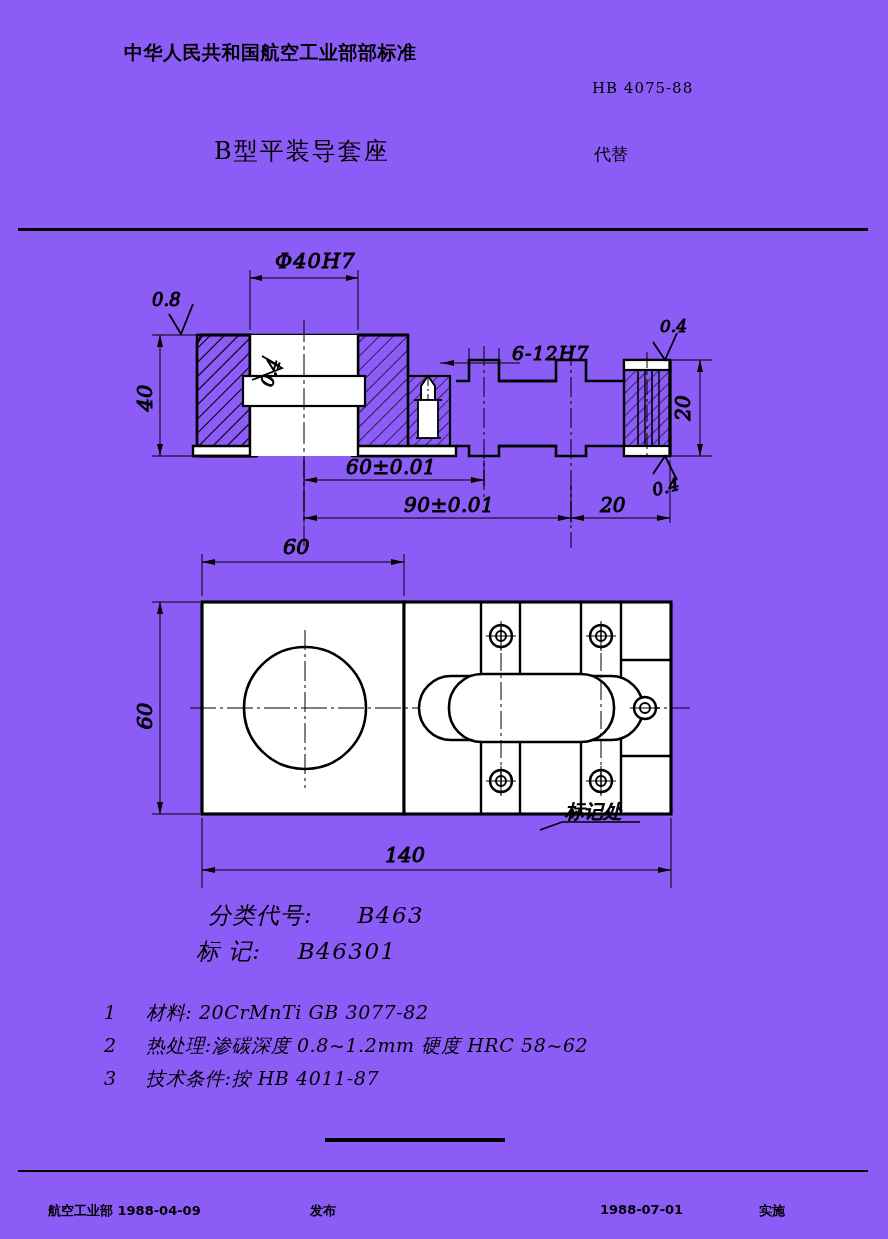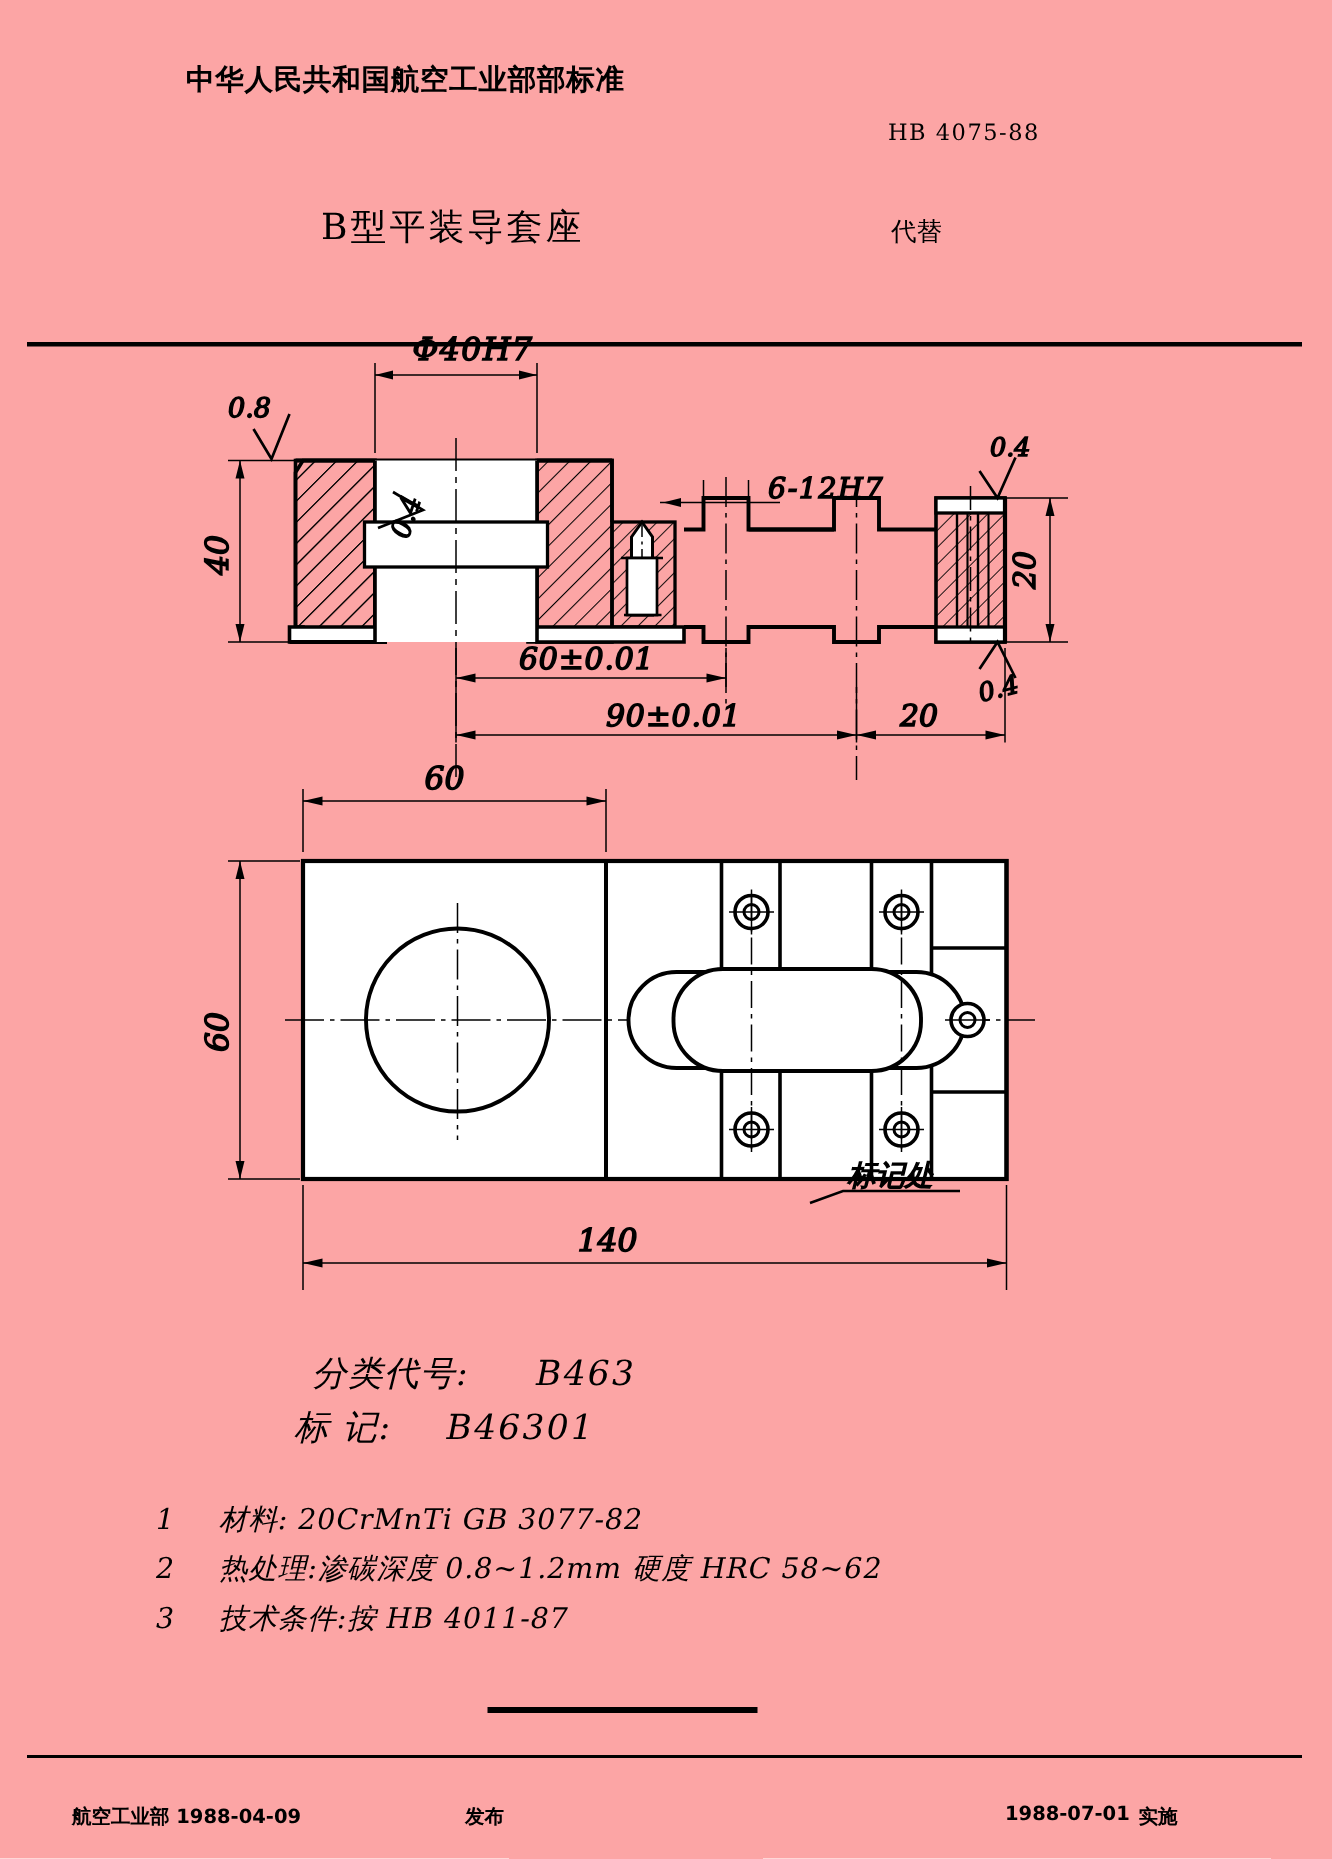--- a/index.html
+++ b/index.html
@@ -8,21 +8,21 @@
     padding: 0;
     background: #ffffff;
   }
   body {
     font-family: "Liberation Sans", sans-serif;
   }
   #page {
     position: relative;
     width: 888px;
     height: 1239px;
-    background: #fca5a5;
+    background: #8b5cf6;
     overflow: hidden;
   }
   
   .hdr-ministry {
     position: absolute;
     left: 124px;
     top: 40px;
     font-family: "DejaVu Sans", sans-serif;
     font-weight: bold;
     font-size: 19px;
@@ -64,21 +64,21 @@
     left: 18px;
     top: 228px;
     width: 850px;
     height: 3px;
     background: #000;
   }
   
   #drawing {
     position: absolute;
     left: 0;
-    top: 220px;
+    top: 248px;
     width: 769px;
     height: 650px;
   }
   
   .spec-line {
     position: absolute;
     font-family: "DejaVu Serif", serif;
     font-style: italic;
     font-size: 23px;
     color: #000;
@@ -420,16 +420,16 @@
       <span class="note-num">3</span>
       <span class="note-text">技术条件:按 HB 4011-87</span>
     </div>
   </div>
 
   <div class="rule-bar-mid"></div>
   <div class="rule-thin-foot"></div>
 
   <div class="foot-cell" style="left:36px; top:1202px;">航空工业部 1988-04-09</div>
   <div class="foot-cell" style="left:298px; top:1202px;">发布</div>
-  <div class="foot-cell" style="left:658px; top:1202px;">1988-07-01</div>
+  <div class="foot-cell" style="left:588px; top:1202px;">1988-07-01</div>
   <div class="foot-cell" style="left:747px; top:1202px;">实施</div>
 
 </div>
 
 </body></html>

